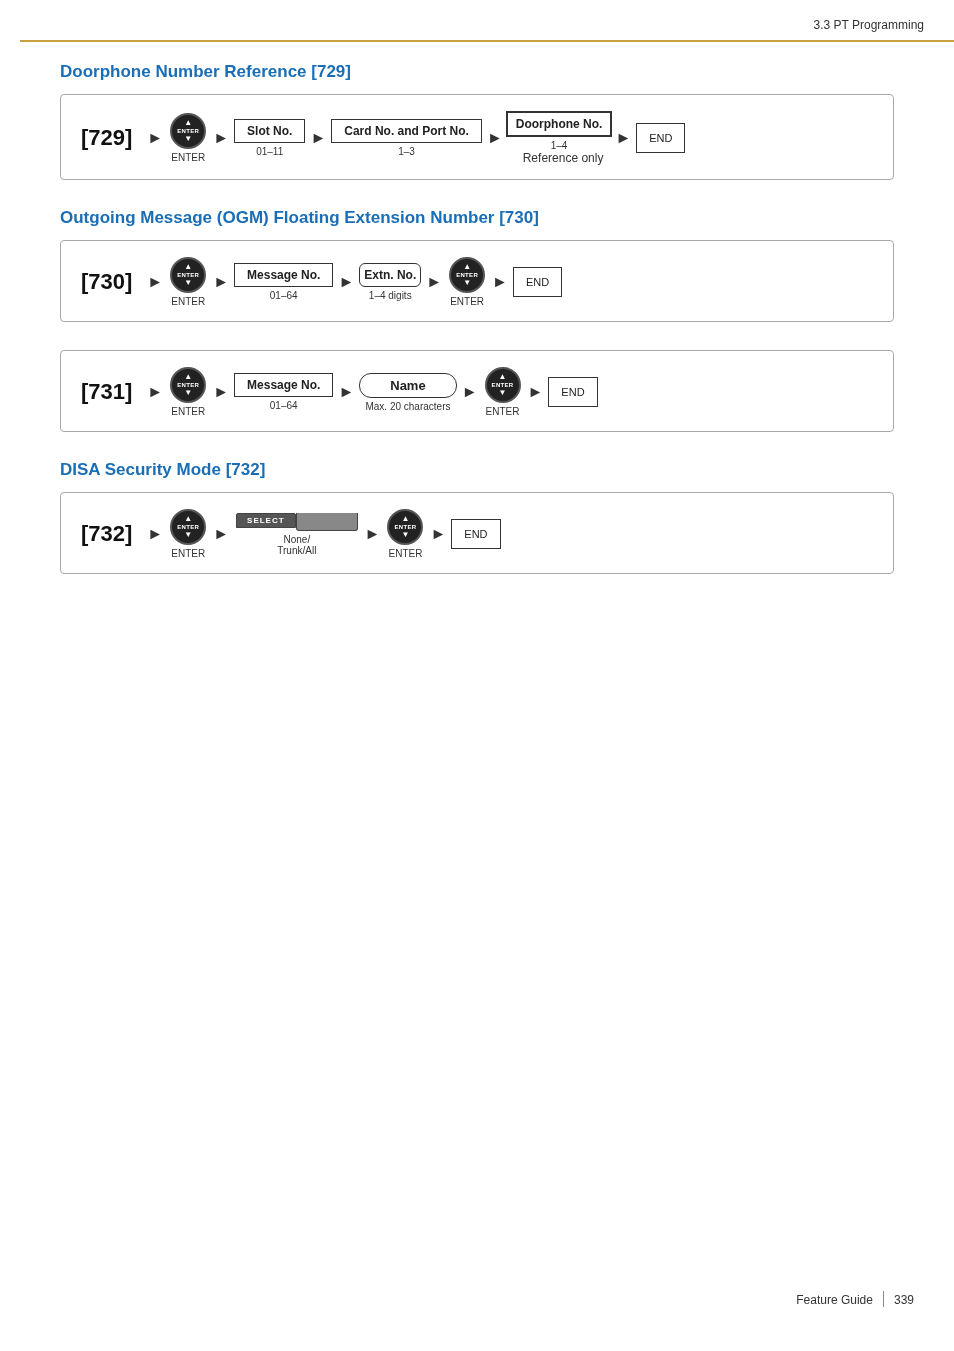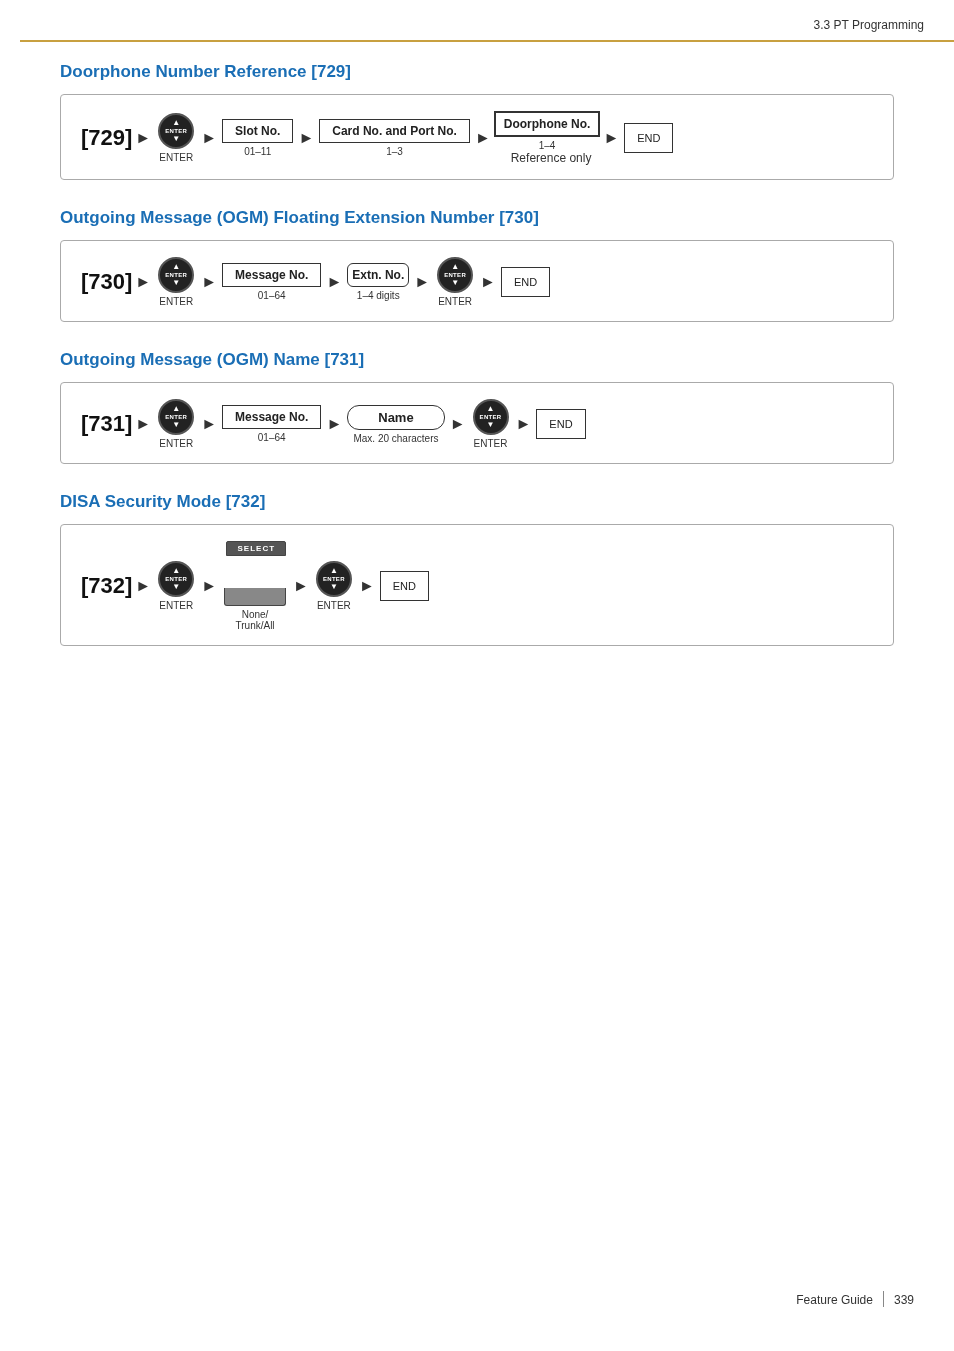--- a/index.html
+++ b/index.html
@@ -48,21 +48,21 @@
       gap: 0;
       background: #fff;
     }
 
     
     .code-label {
       font-size: 22px;
       font-weight: bold;
       color: #111;
       white-space: nowrap;
-      margin-right: 0;
+      margin-right: 12px;
     }
 
     
     .arrow {
       display: inline-flex;
       align-items: center;
       margin: 0 3px;
       font-size: 16px;
       color: #333;
     }
@@ -297,21 +297,20 @@
         <span class="enter-label">ENTER</span>
       </div>
       <span class="arrow">►</span>
       <div class="end-box">
         <div class="end-rect">END</div>
       </div>
     </div>
   </div>
 
   <div class="section">
-    <div class="section-title">Outgoing Message (OGM) Name [731]</div>
     <div class="diagram-box">
       <span class="code-label">[731]</span>
       <span class="arrow">►</span>
       <div class="enter-btn">
         <div class="enter-circle">
           <span class="top-arrow">▲</span>
           <span class="center-text">ENTER</span>
           <span class="bottom-arrow">▼</span>
         </div>
         <span class="enter-label">ENTER</span>
@@ -352,21 +351,21 @@
         <div class="enter-circle">
           <span class="top-arrow">▲</span>
           <span class="center-text">ENTER</span>
           <span class="bottom-arrow">▼</span>
         </div>
         <span class="enter-label">ENTER</span>
       </div>
       <span class="arrow">►</span>
 
       <div class="select-btn">
-        <div style="display:inline-flex;flex-direction:column;align-items:flex-end;gap:32px;">
+        <div style="display:inline-flex;flex-direction:row;align-items:flex-start;">
           <div style="border:1.5px solid #444;padding:2px 10px;font-size:8px;font-weight:bold;background:#555;color:#fff;letter-spacing:1px;border-radius:2px 2px 0 0;text-align:center;">SELECT</div>
           <div style="width:62px;height:18px;border:1.5px solid #444;border-top:none;background:#888;border-radius:0 0 3px 3px;"></div>
         </div>
         <span class="select-label" style="white-space:pre-line;text-align:center;">None/
 Trunk/All</span>
       </div>
       <span class="arrow">►</span>
       <div class="enter-btn">
         <div class="enter-circle">
           <span class="top-arrow">▲</span>

